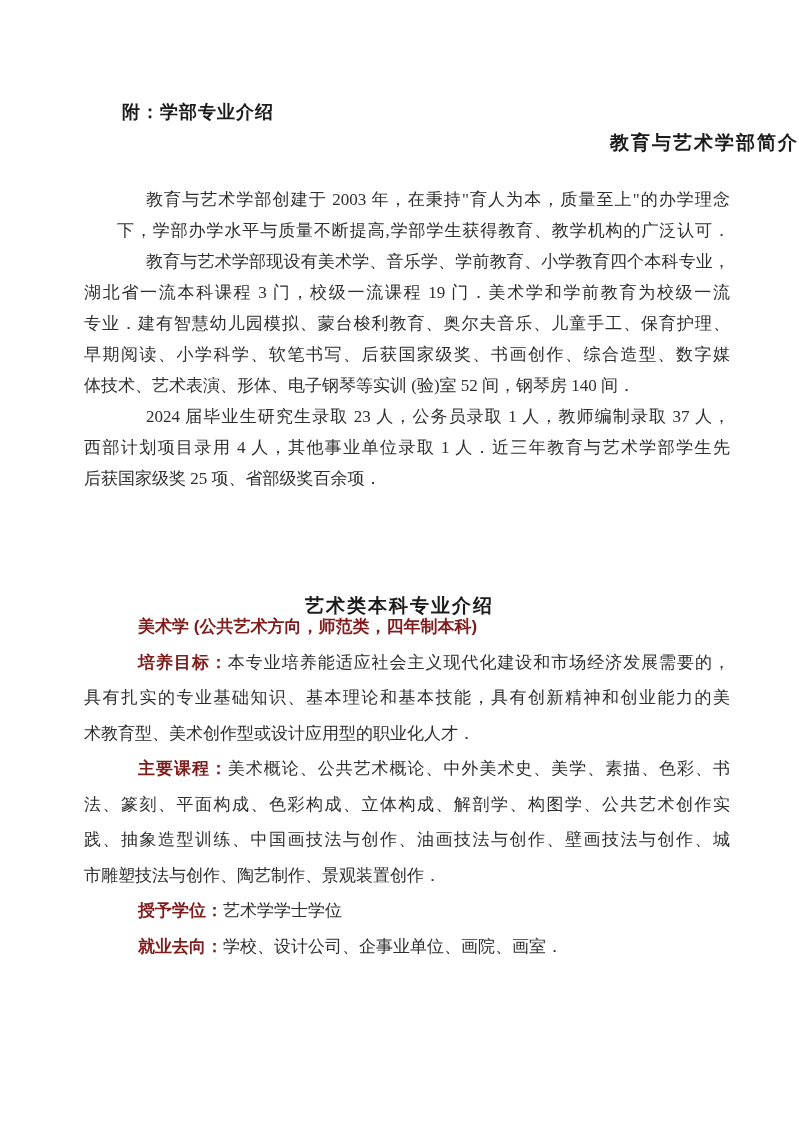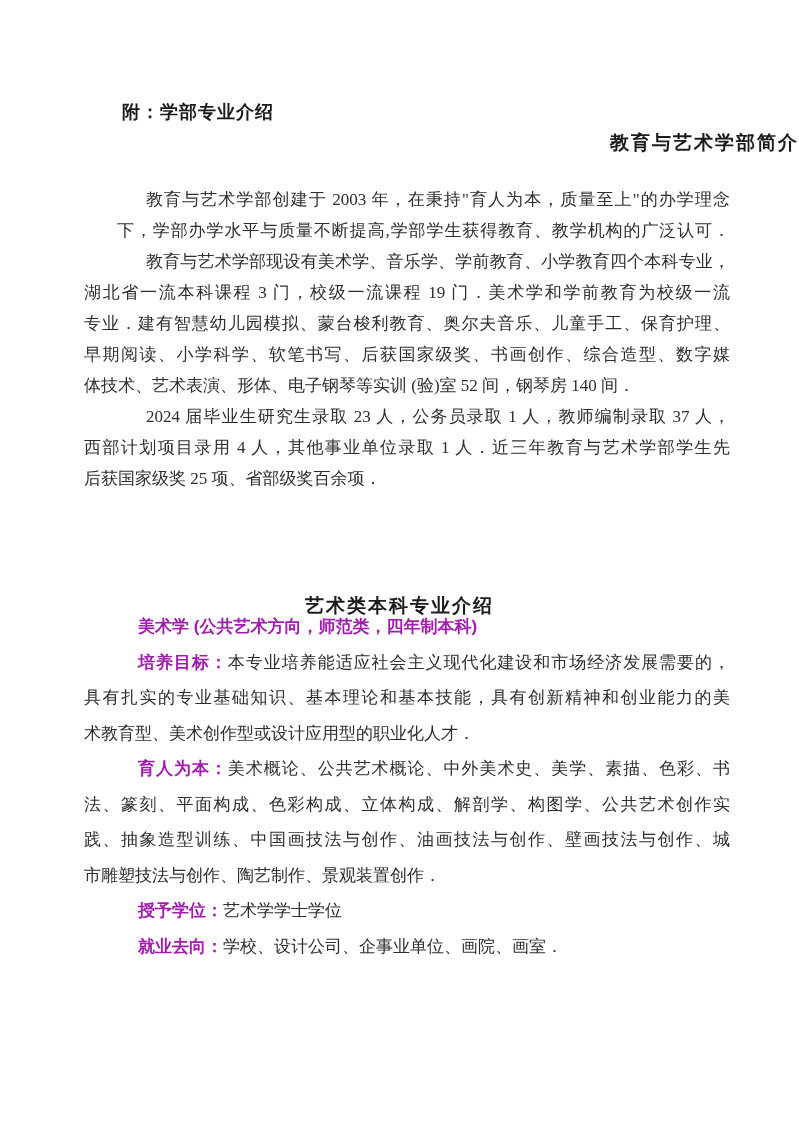--- a/index.html
+++ b/index.html
@@ -16,21 +16,21 @@
   .h2{position:absolute;top:130px;left:0;width:100%;text-align:right;font-size:19px;letter-spacing:2px;}
   .h3{position:absolute;top:572px;left:0;width:100%;text-align:center;font-size:19px;letter-spacing:2px;margin-top:21px;}
   .s1{position:absolute;top:184px;left:84px;width:646px;font-size:17px;line-height:31px;}
   .s2{position:absolute;top:609px;left:84px;width:646px;font-size:17px;line-height:35.5px;}
   .line{margin:0;padding:0;}
   .j{text-align:justify;text-align-last:justify;}
   .l{text-align:left;text-align-last:left;}
   .ind62{text-indent:62px;}
   .ind54{text-indent:54px;}
   .ml28{margin-left:33px;}
-  .b{font-family:"Liberation Sans","DejaVu Sans",sans-serif;font-weight:bold;color:#a21caf;}
+  .b{font-family:"Liberation Sans","DejaVu Sans",sans-serif;font-weight:bold;color:#7f1d1d;}
 </style>
 </head>
 <body>
 
 <div class="page">
 
   <div class="h1 sans">附：学部专业介绍</div>
 
   <div class="h2 sans">教育与艺术学部简介</div>
 
@@ -49,21 +49,21 @@
 
   <div class="h3 sans">艺术类本科专业介绍</div>
 
   <div class="s2">
     <div class="line l ind54 b">美术学 (公共艺术方向，师范类，四年制本科)</div>
 
     <div class="line j ind54"><span class="b">培养目标：</span><span>本专业培养能适应社会主义现代化建设和市场经济发展需要的，</span></div>
     <div class="line j">具有扎实的专业基础知识、基本理论和基本技能，具有创新精神和创业能力的美</div>
     <div class="line l">术教育型、美术创作型或设计应用型的职业化人才．</div>
 
-    <div class="line j ind54"><span class="b">育人为本：</span><span>美术概论、公共艺术概论、中外美术史、美学、素描、色彩、书</span></div>
+    <div class="line j ind54"><span class="b">主要课程：</span><span>美术概论、公共艺术概论、中外美术史、美学、素描、色彩、书</span></div>
     <div class="line j">法、篆刻、平面构成、色彩构成、立体构成、解剖学、构图学、公共艺术创作实</div>
     <div class="line j">践、抽象造型训练、中国画技法与创作、油画技法与创作、壁画技法与创作、城</div>
     <div class="line l">市雕塑技法与创作、陶艺制作、景观装置创作．</div>
 
     <div class="line l ind54"><span class="b">授予学位：</span><span>艺术学学士学位</span></div>
 
     <div class="line l ind54"><span class="b">就业去向：</span><span>学校、设计公司、企事业单位、画院、画室．</span></div>
   </div>
 
 </div>

